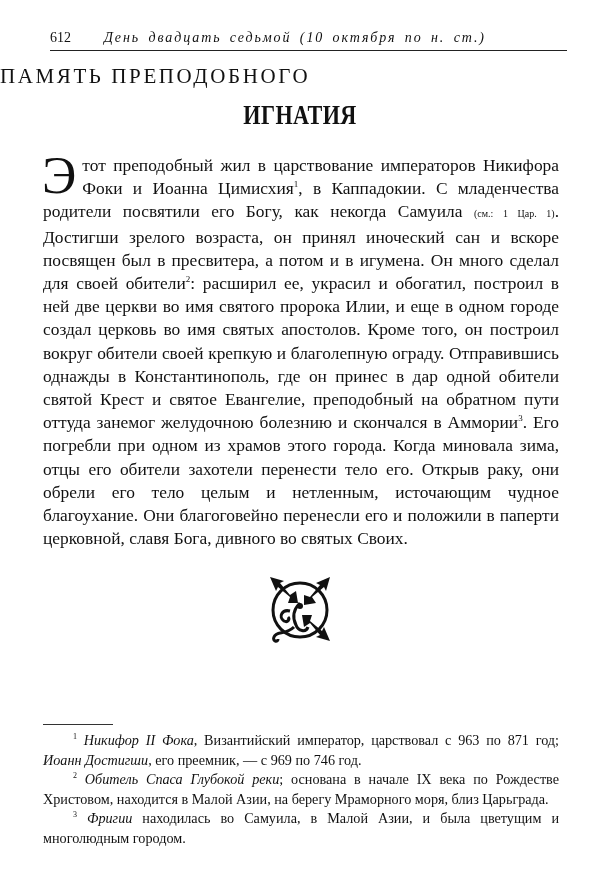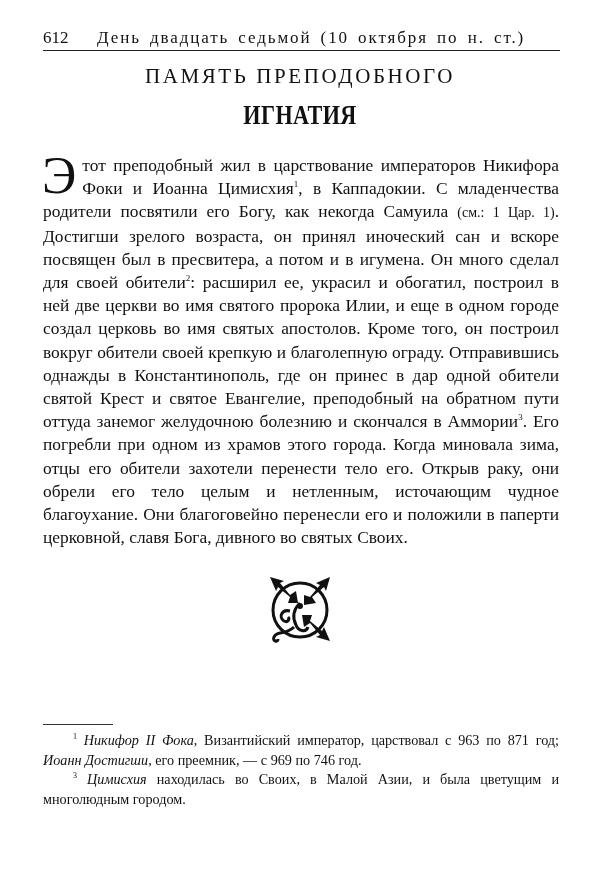--- a/index.html
+++ b/index.html
@@ -1,50 +1,50 @@
 <!DOCTYPE html>
 <html><head>
   <meta charset="utf-8">
   <style>
     html, body { margin: 0; padding: 0; background: #ffffff; }
     body {
       width: 600px; height: 875px; position: relative; overflow: hidden;
       font-family: "Liberation Serif", "DejaVu Serif", serif; color: #111;
     }
     .page-header {
-      position: absolute; left: 43px; top: 27px; width: 517px; height: 23px;
+      position: absolute; left: 50px; top: 27px; width: 517px; height: 23px;
       border-bottom: 1.3px solid #222;
-      font-size: 17px; line-height: 22px;
+      font-size: 14px; line-height: 22px;
     }
     .page-number { position: absolute; left: 0; top: 0; }
     .running-head {
-      position: absolute; left: 54px; top: 0; 
+      position: absolute; left: 54px; top: 0; font-style: italic;
       letter-spacing: 1.9px; word-spacing: 3px; white-space: nowrap;
     }
     .title-1 {
-      position: absolute; left: 0; width: 600px; top: 63px; text-align: center;
+      position: absolute; left: 0; width: 600px; top: 63px; 
       font-size: 21px; letter-spacing: 2.6px; line-height: 26px;
     }
     .title-2 {
       position: absolute; left: 0; width: 600px; top: 100px; text-align: center;
       font-size: 27px; font-weight: bold; line-height: 30px;
       transform: scaleX(0.82); transform-origin: 300px 0;
       letter-spacing: 0.5px;
     }
     .body-text {
       position: absolute; left: 43px; top: 154px; width: 516px;
       font-size: 17.4px; line-height: 23.2px; text-align: justify;
       hyphens: manual;
     }
     .drop-cap {
       float: left; font-size: 52px; line-height: 40px; height: 44px;
       margin: 2px 6px 0 -1px; font-weight: normal;
     }
     sup { font-size: 9px; vertical-align: super; line-height: 0; }
-    .small { font-size: 14px; }
+    .small { font-size: 10px; }
     .ornament {
       position: absolute; left: 266px; top: 573px; width: 68px; height: 72px;
     }
     .fn-rule {
       position: absolute; left: 43px; top: 724px; width: 70px; height: 0;
       border-top: 1px solid #333;
     }
     .footnotes {
       position: absolute; left: 43px; top: 731px; width: 516px;
       font-size: 14.2px; line-height: 19.6px; text-align: justify;
@@ -83,14 +83,15 @@
     <path d="M24 38 C16 36 12 44 18 48 C22 50 24 46 22 44" fill="none" stroke="#111" stroke-width="3"></path>
     <path d="M28 54 C20 62 10 58 8 64 C6 68 12 70 12 66" fill="none" stroke="#111" stroke-width="3"></path>
     <circle cx="34" cy="33" r="3" fill="#111"></circle>
   </svg>
 </div>
 
 <div class="fn-rule"></div>
 
 <div class="footnotes">
   <p class="fn"><sup>1</sup> <i>Никифор II Фока</i><span>, Византийский император, царствовал с 963 по 871 год; </span><i>Иоанн Достигши</i><span>, его преемник, — с 969 по 746 год.</span></p>
-  <p class="fn"><sup>3</sup> <i>Цимисхия</i><span> находилась во Своих, в Малой Азии, и была цветущим и многолюдным городом.</span></p>
+  <p class="fn"><sup>2</sup> <i>Обитель Спаса Глубокой реки</i><span>; основана в начале IX века по Рождестве Христовом, находится в Малой Азии, на берегу Мраморного моря, близ Царьграда.</span></p>
+  <p class="fn"><sup>3</sup> <i>Фригии</i><span> находилась во Самуила, в Малой Азии, и была цветущим и многолюдным городом.</span></p>
 </div>
 
 </body></html>

